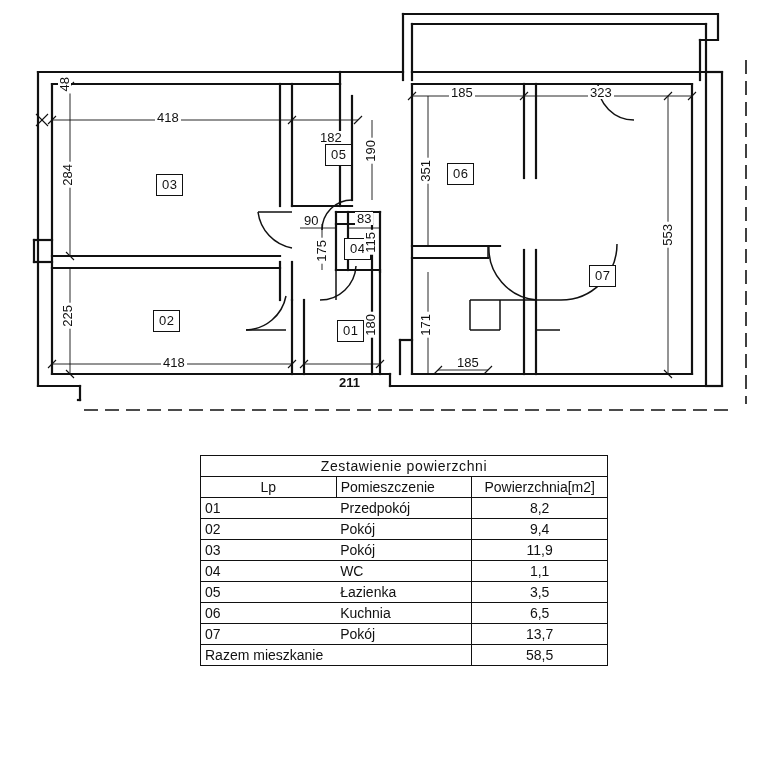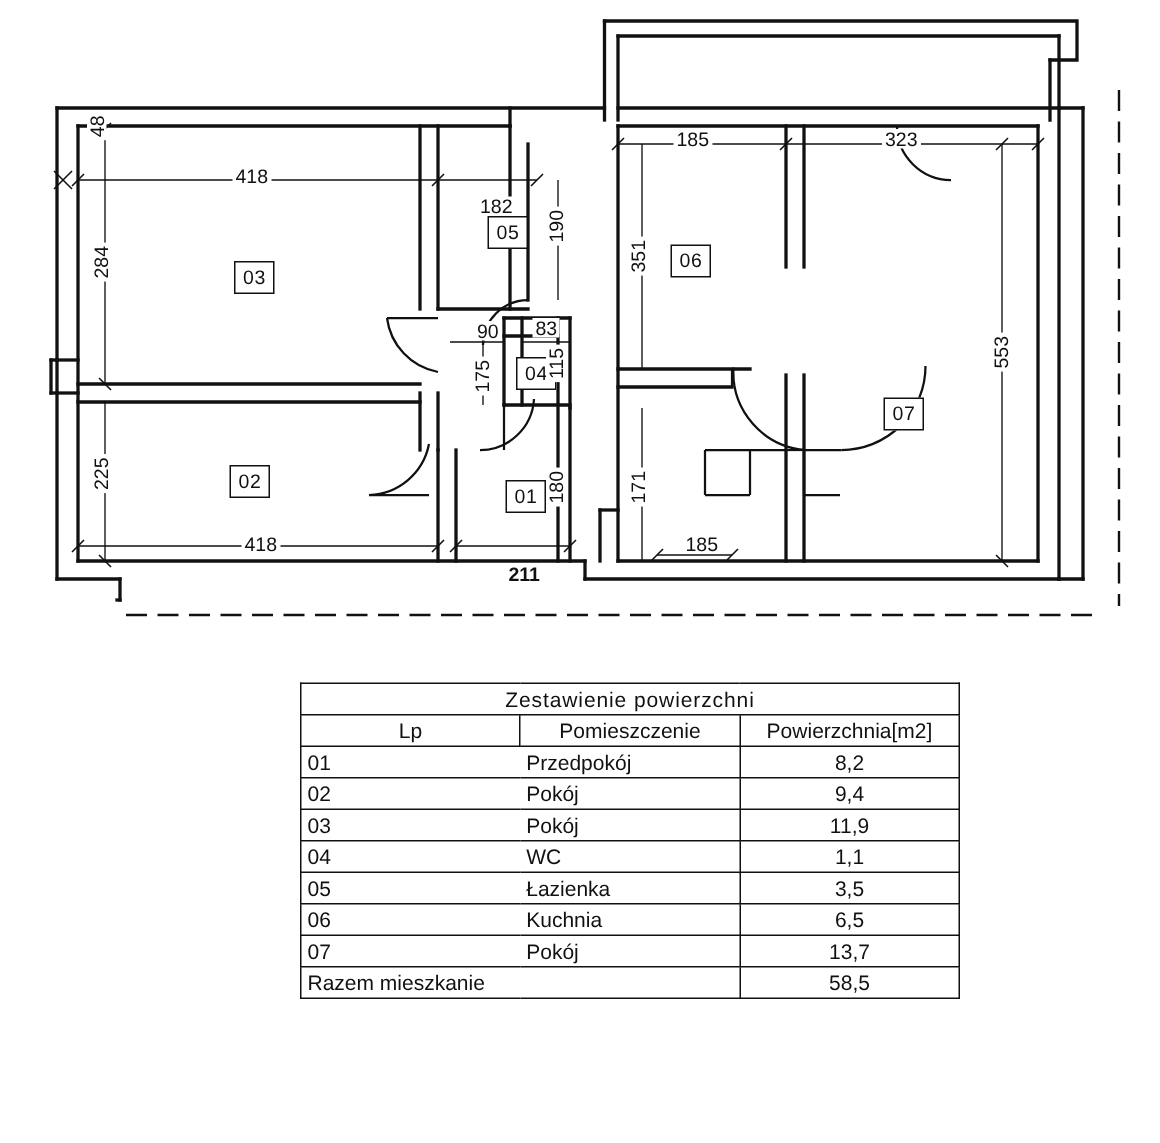--- a/index.html
+++ b/index.html
@@ -52,41 +52,41 @@
 
   
   #table-wrap {
     position: absolute;
     left: 200px;
     top: 455px;
     width: 372px;
   }
   table.zest {
     border-collapse: collapse;
-    width: 440px;
+    width: 408px;
     font-family: "Liberation Sans", sans-serif;
     table-layout: fixed;
     border-radius: 6px;
   }
   table.zest td, table.zest th {
     border: 1.5px solid #111;
     font-weight: normal;
     padding: 1px 4px;
     font-size: 14px;
     height: 21px;
     box-sizing: border-box;
   }
   .t-title {
     text-align: center;
     font-size: 15px;
     letter-spacing: 0.6px;
     height: 27px;
   }
   .h-lp { width: 34px; text-align: center; font-size: 15px; }
-  .h-name { text-align: center; font-size: 15px; margin-left: 10px; }
+  .h-name { font-size: 15px; margin-left: 10px; }
   .h-area { width: 150px; text-align: center; font-size: 15px; }
   .c-lp { text-align: left; padding-left: 6px; }
   .c-name { text-align: left; }
   .c-area { text-align: center; margin-top: 48px; }
   .sum-label { text-align: left; padding-left: 6px; font-size: 15px; height: 27px; margin-left: 16px;}
   .sum-area { text-align: center; font-weight: bold; font-size: 15px; }
   .nb { border-right: none !important; }
   .nbl { border-left: none !important; }
 </style>
 </head>
@@ -259,21 +259,21 @@
 
   <div class="dim vert" style="left:58px;top:75px;">48</div>
   <div class="dim" style="left:155px;top:111px;">418</div>
   <div class="dim" style="left:318px;top:111px;margin-top:20px;">182</div>
   <div class="dim" style="left:449px;top:86px;">185</div>
   <div class="dim" style="left:588px;top:86px;">323</div>
   <div class="dim vert" style="left:61px;top:162px;">284</div>
   <div class="dim vert" style="left:364px;top:138px;">190</div>
   <div class="dim vert" style="left:419px;top:158px;">351</div>
   <div class="dim vert" style="left:661px;top:222px;">553</div>
-  <div class="dim" style="left:302px;top:214px;margin-left:14px;">90</div>
+  <div class="dim" style="left:302px;top:214px;">90</div>
   <div class="dim" style="left:355px;top:212px;">83</div>
   <div class="dim vert" style="left:315px;top:238px;">175</div>
   <div class="dim vert" style="left:364px;top:230px;">115</div>
   <div class="dim vert" style="left:61px;top:303px;">225</div>
   <div class="dim vert" style="left:419px;top:312px;">171</div>
   <div class="dim vert" style="left:364px;top:312px;">180</div>
   <div class="dim" style="left:161px;top:356px;">418</div>
   <div class="dim" style="left:337px;top:376px;font-weight:bold;">211</div>
   <div class="dim" style="left:455px;top:356px;">185</div>
 </div>

